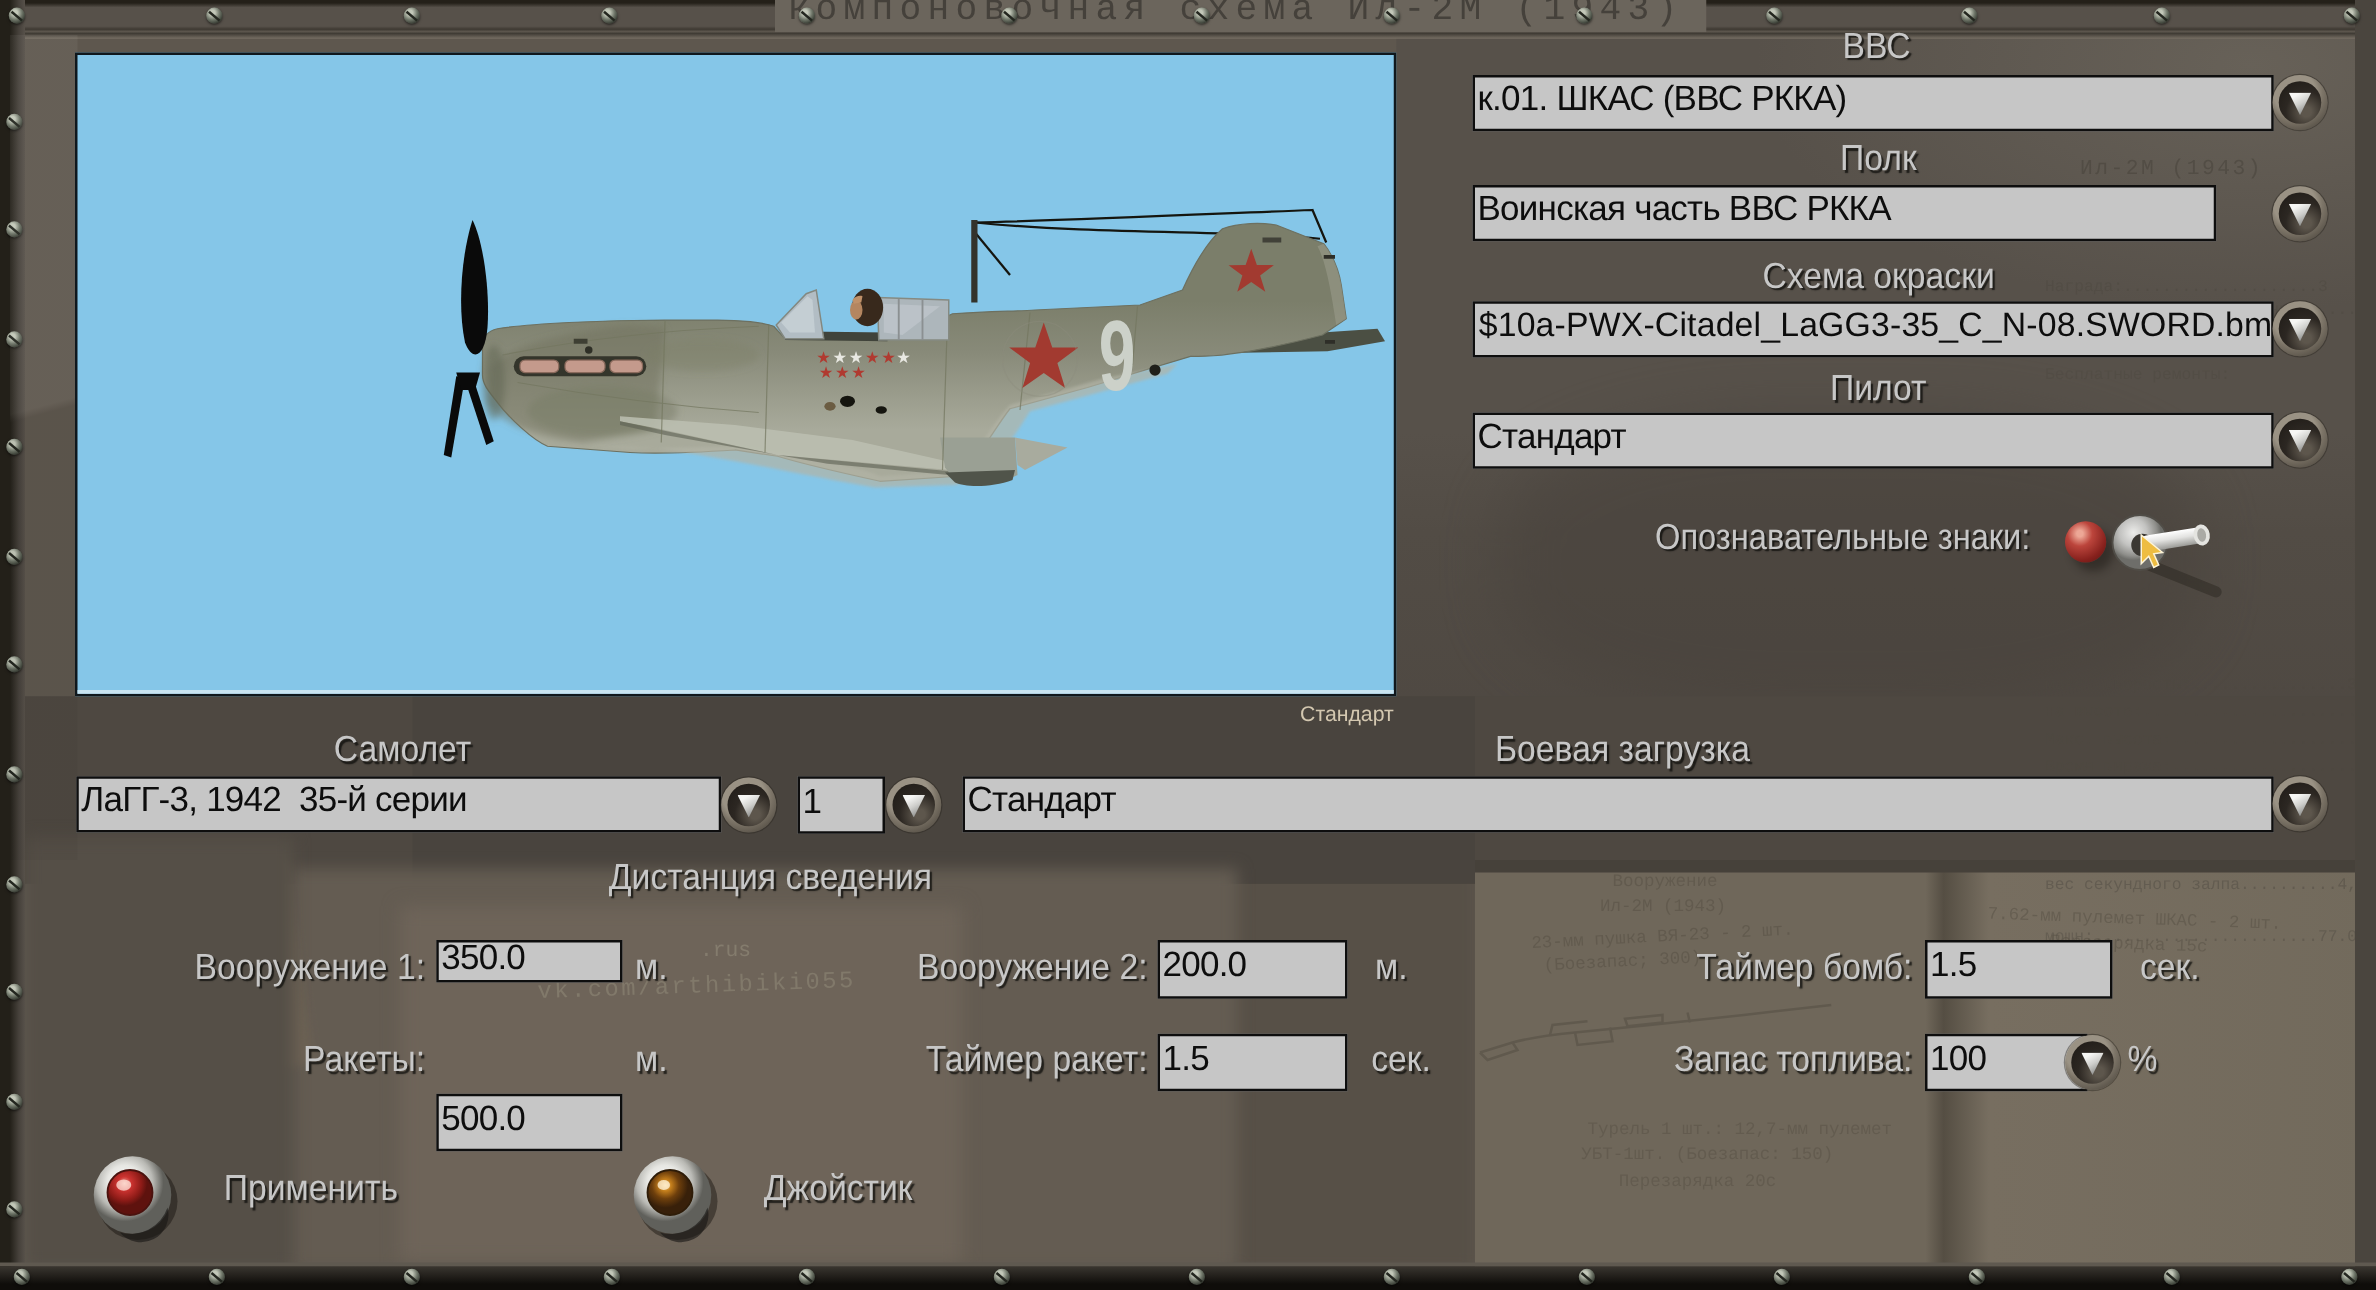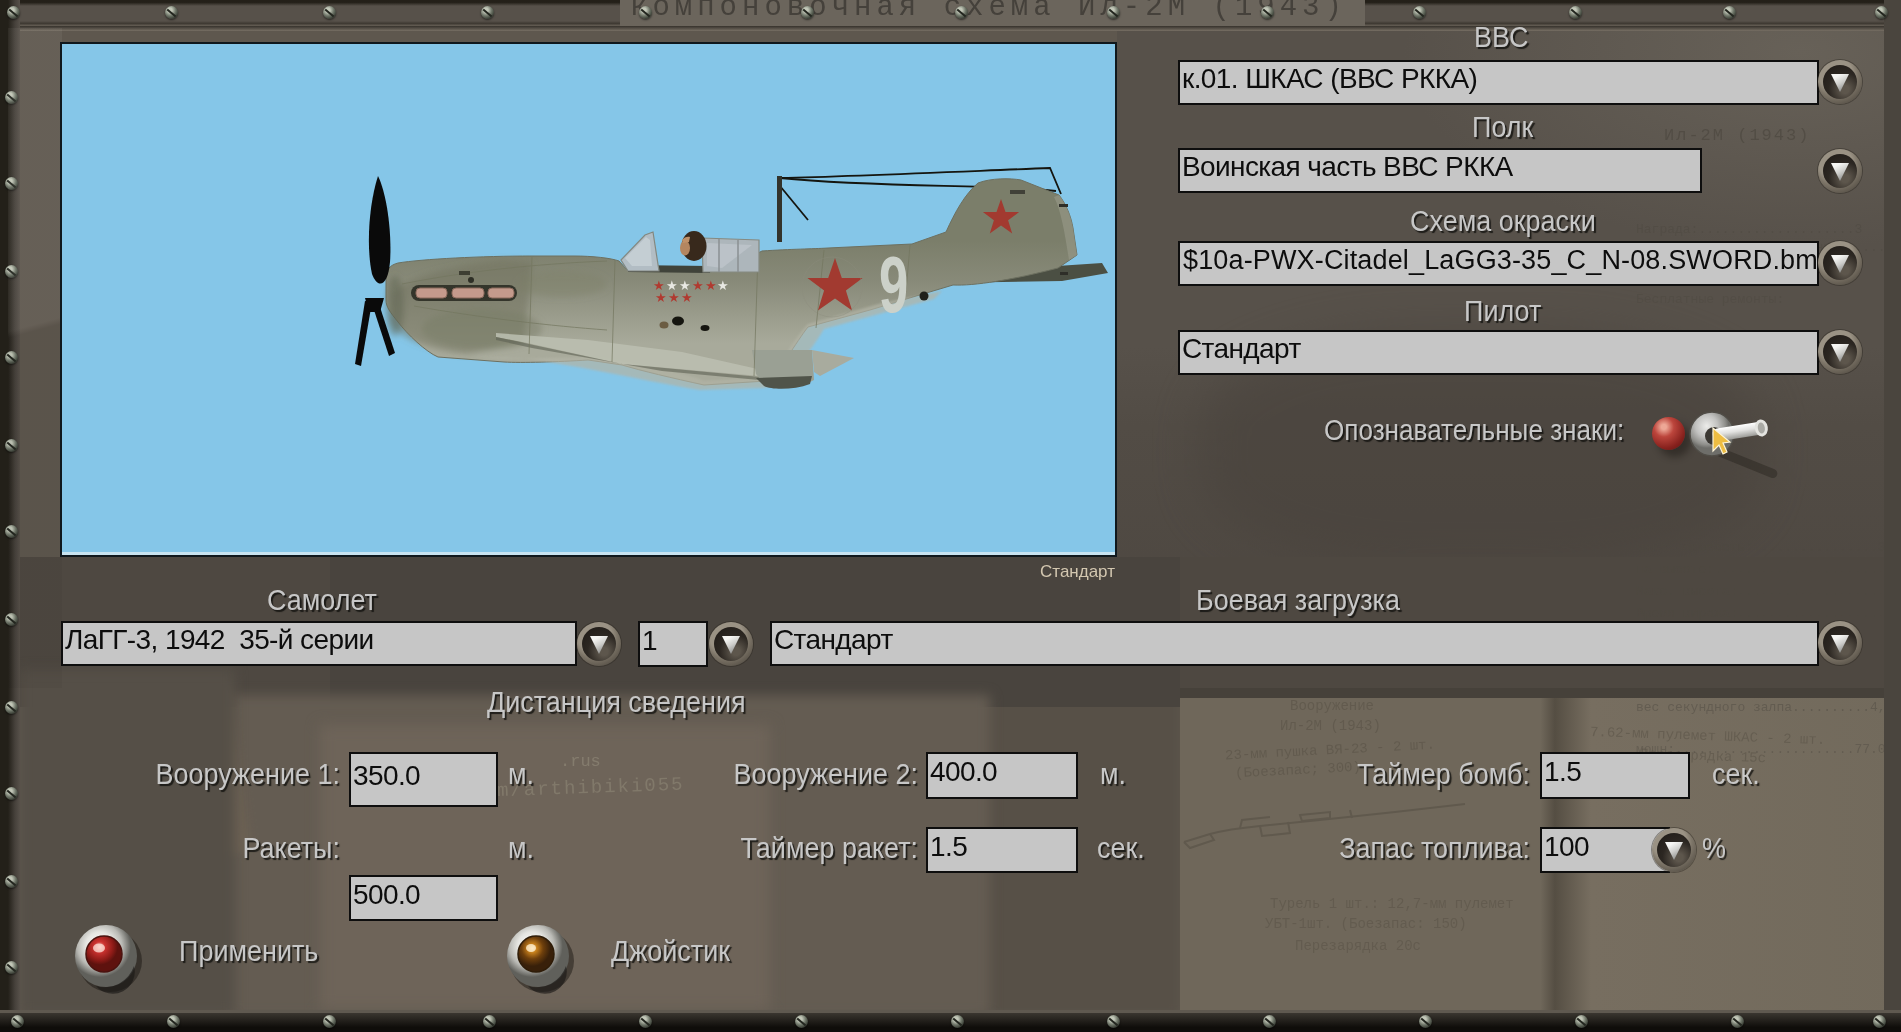--- a/index.html
+++ b/index.html
@@ -250,21 +250,21 @@
 </svg>
 <div style="position:absolute;left:0;bottom:0;width:100%;height:3px;background:#c9e4f1;"></div>
 </div>
 <div class="abs" style="left:1000px;top:562px;width:115px;text-align:right;color:#d3c7b0;font-size:17px;">Стандарт</div>
 
 <div class="label" style="left:1474px;top:21px;">ВВС</div>
 <div class="box" style="left:1178px;top:60px;width:641px;height:45px;">к.01. ШКАС (ВВС РККА)</div>
 <div class="btn" style="left:1818px;top:60px;"></div>
 
 <div class="label" style="left:1472px;top:111px;">Полк</div>
-<div class="box" style="left:1178px;top:148px;width:524px;height:45px;">Воинская часть ВВС РККА</div>
+<div class="box" style="left:1178px;top:148px;width:595px;height:45px;">Воинская часть ВВС РККА</div>
 <div class="btn" style="left:1818px;top:149px;"></div>
 
 <div class="label" style="left:1410px;top:205px;">Схема окраски</div>
 <div class="box" style="left:1178px;top:241px;width:641px;height:45px;padding-left:3px;font-size:27px;letter-spacing:0.15px;" id="schemebox">$10a-PWX-Citadel_LaGG3-35_C_N-08.SWORD.bm</div>
 <div class="btn" style="left:1818px;top:241px;"></div>
 
 <div class="label" style="left:1464px;top:295px;">Пилот</div>
 <div class="box" style="left:1178px;top:330px;width:641px;height:45px;">Стандарт</div>
 <div class="btn" style="left:1818px;top:330px;"></div>
 
@@ -302,24 +302,24 @@
 <div class="btn" style="left:577px;top:622px;"></div>
 <div class="box" style="left:638px;top:621px;width:70px;height:46px;">1</div>
 <div class="btn" style="left:709px;top:622px;"></div>
 <div class="label" style="left:1196px;top:584px;">Боевая загрузка</div>
 <div class="box" style="left:770px;top:621px;width:1049px;height:45px;">Стандарт</div>
 <div class="btn" style="left:1818px;top:621px;"></div>
 
 <div class="label" style="left:487px;top:686px;">Дистанция сведения</div>
 
 <div class="label ra" style="left:0px;top:758px;width:340px;text-align:right;">Вооружение 1:</div>
-<div class="box" style="left:349px;top:752px;width:149px;height:55px;text-align:right;">350.0</div>
+<div class="box" style="left:349px;top:752px;width:149px;height:34px;text-align:right;">350.0</div>
 <div class="label" style="left:508px;top:758px;">м.</div>
 <div class="label ra" style="left:600px;top:758px;width:318px;text-align:right;">Вооружение 2:</div>
-<div class="box" style="left:926px;top:752px;width:152px;height:47px;">400.0</div>
+<div class="box" style="left:926px;top:752px;width:152px;height:47px;">200.0</div>
 <div class="label" style="left:1100px;top:758px;">м.</div>
 <div class="label ra" style="left:1200px;top:758px;width:330px;text-align:right;">Таймер бомб:</div>
 <div class="box" style="left:1540px;top:752px;width:150px;height:47px;">1.5</div>
 <div class="label" style="left:1712px;top:758px;">сек.</div>
 
 <div class="label ra" style="left:0px;top:832px;width:340px;text-align:right;">Ракеты:</div>
 <div class="box" style="left:349px;top:827px;width:149px;height:46px;margin-top:48px;">500.0</div>
 <div class="label" style="left:508px;top:832px;">м.</div>
 <div class="label ra" style="left:600px;top:832px;width:318px;text-align:right;">Таймер ракет:</div>
 <div class="box" style="left:926px;top:827px;width:152px;height:46px;">1.5</div>

